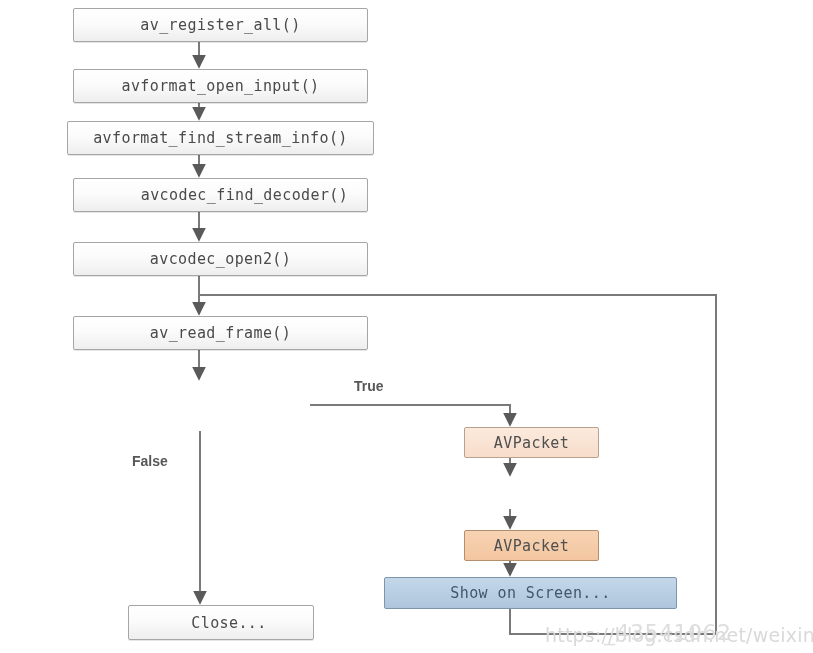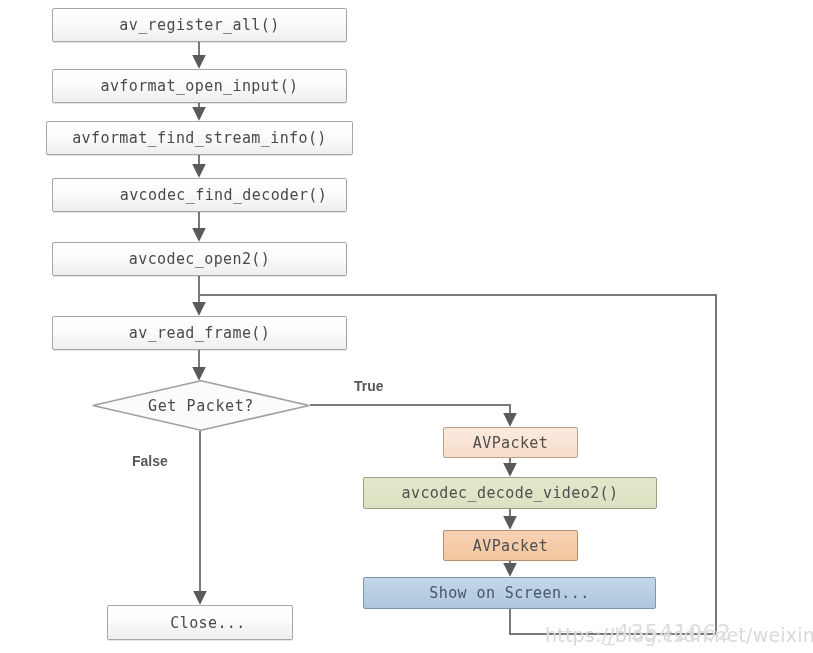--- a/index.html
+++ b/index.html
@@ -29,20 +29,21 @@
     position: absolute;
     box-sizing: border-box;
     display: flex;
     align-items: center;
     justify-content: center;
     text-align: center;
     white-space: nowrap;
     letter-spacing: 0.4px;
     color: #4a4a4a;
     font-size: 15px;
+    margin-left: 21px;
   }
   .node.proc {
     border: 1px solid #a6a6a6;
     border-radius: 2px;
     background: linear-gradient(180deg, #ffffff 0%, #fbfbfb 45%, #eeeeee 100%);
     box-shadow: 0 1px 0 rgba(0,0,0,0.10);
   }
   .node.peach {
     border: 1px solid #b9a18e;
     border-radius: 2px;
@@ -159,34 +160,25 @@
   </div>
 
   <div class="node proc" style="left:52px;  top:316px; width:295px; height:34px;align-items:center;">
     <span>av_read_frame()</span>
   </div>
 
   <div class="node proc" style="left:107px; top:605px; width:186px; height:35px;padding-left:16px;">
     <span>Close...</span>
   </div>
 
-  <div class="diamond-wrap" style="left:92px; top:380px; width:218px; height:51px;">
-    <svg class="dshape" viewBox="0 0 218 51" preserveAspectRatio="none">
-      <polygon points="109,0.8 217.2,25.5 109,50.2 0.8,25.5" fill="#fbfbfb" stroke="#a0a0a0" stroke-width="1.6"></polygon>
-    </svg>
-    <span class="dlabel">Get Packet?</span>
-  </div>
 
   <div class="node peach" style="left:443px; top:427px; width:135px; height:31px;">
     <span>AVPacket</span>
   </div>
 
-  <div class="node green" style="left:363px; top:477px; width:294px; height:32px;">
-    <span>avcodec_decode_video2()</span>
-  </div>
 
   <div class="node orange" style="left:443px; top:530px; width:135px; height:31px;">
     <span>AVPacket</span>
   </div>
 
   <div class="node blue" style="left:363px; top:577px; width:293px; height:32px;">
     <span>Show on Screen...</span>
   </div>
 
   <div class="edge-label" style="left:354px; top:378px;">True</div>

